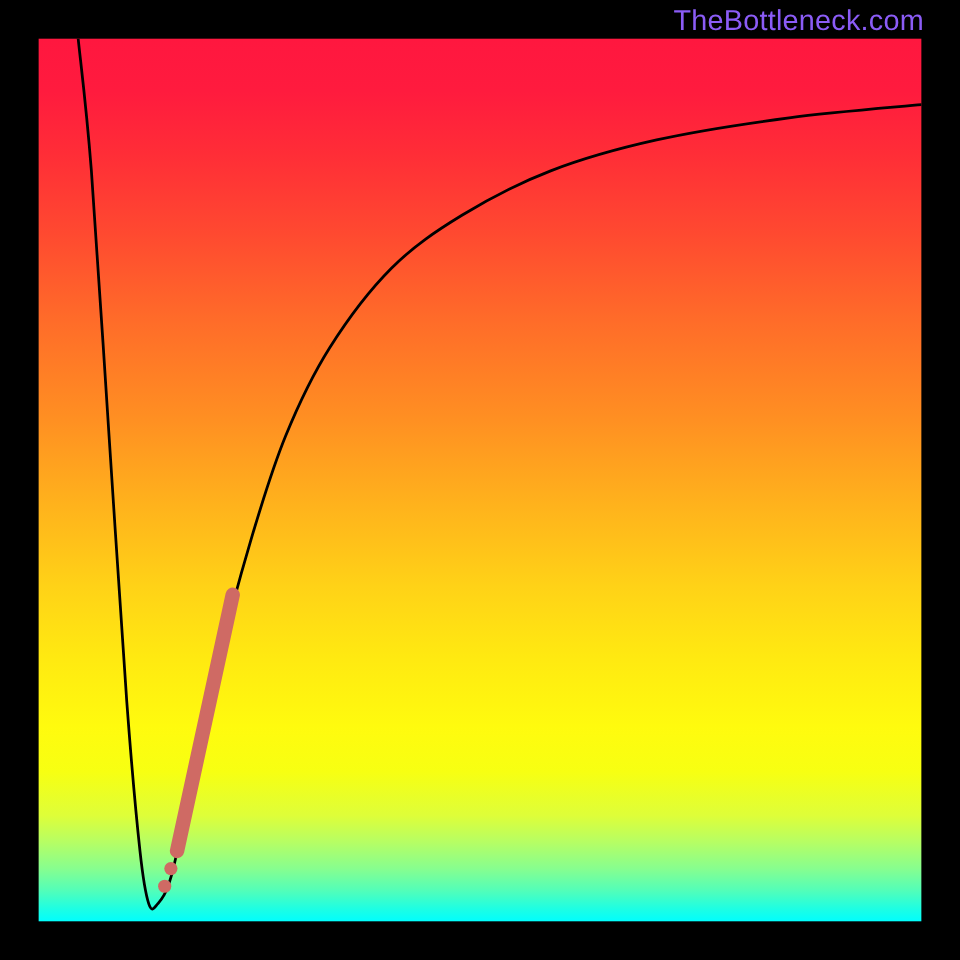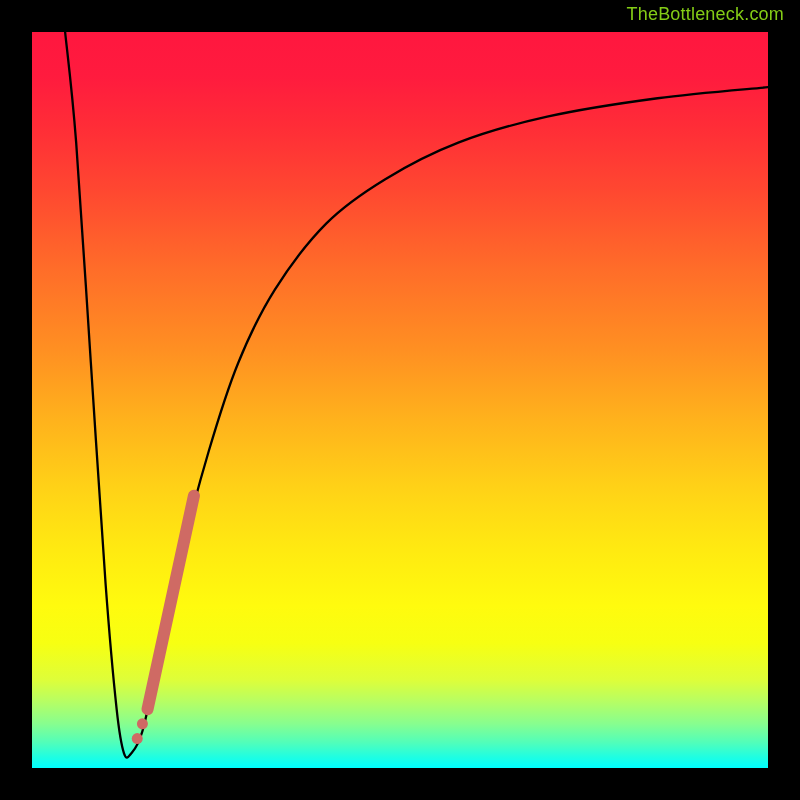--- a/index.html
+++ b/index.html
@@ -65,23 +65,23 @@
     stroke: #cf6a64;
     stroke-width: 12;
     stroke-linecap: round;
   }
   .marker-dot {
     fill: #cf6a64;
   }
   .watermark {
     position: absolute;
     top: 4px;
-    right: 16px;
-    color: #84cc16;
-    font-size: 18px;
+    right: 30px;
+    color: #8b5cf6;
+    font-size: 24px;
     font-weight: 400;
     letter-spacing: 0.2px;
   }
 </style>
 </head>
 <body>
 
 <div class="frame">
   <div class="plot-area">
     <div class="gradient-bg"></div>

